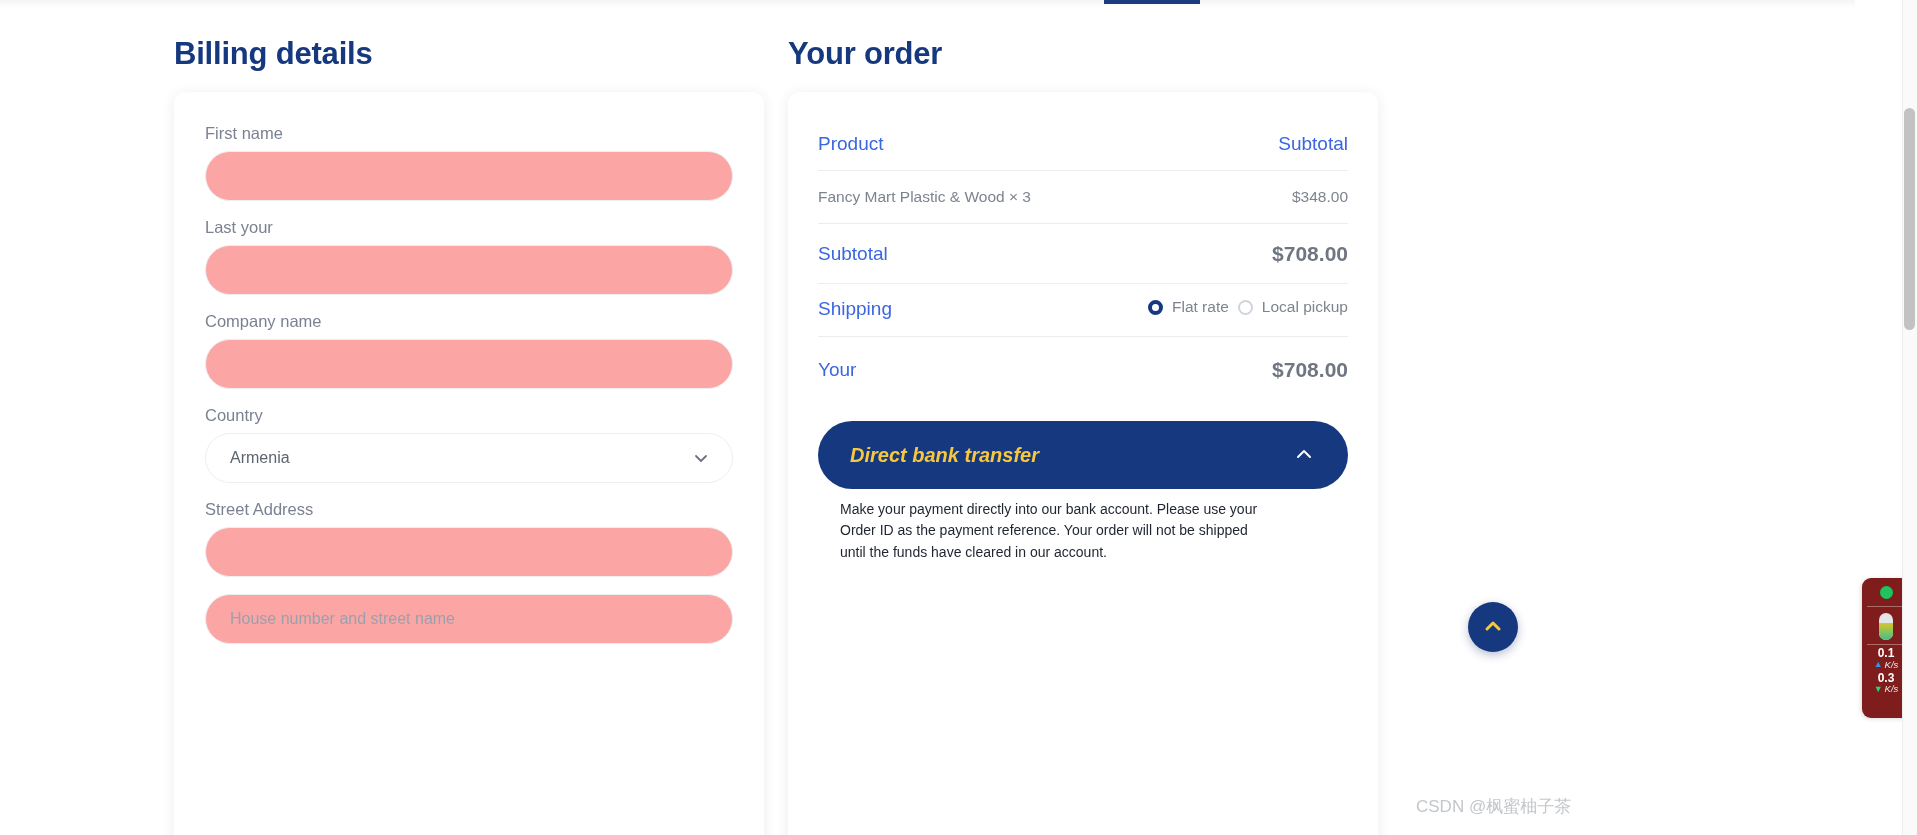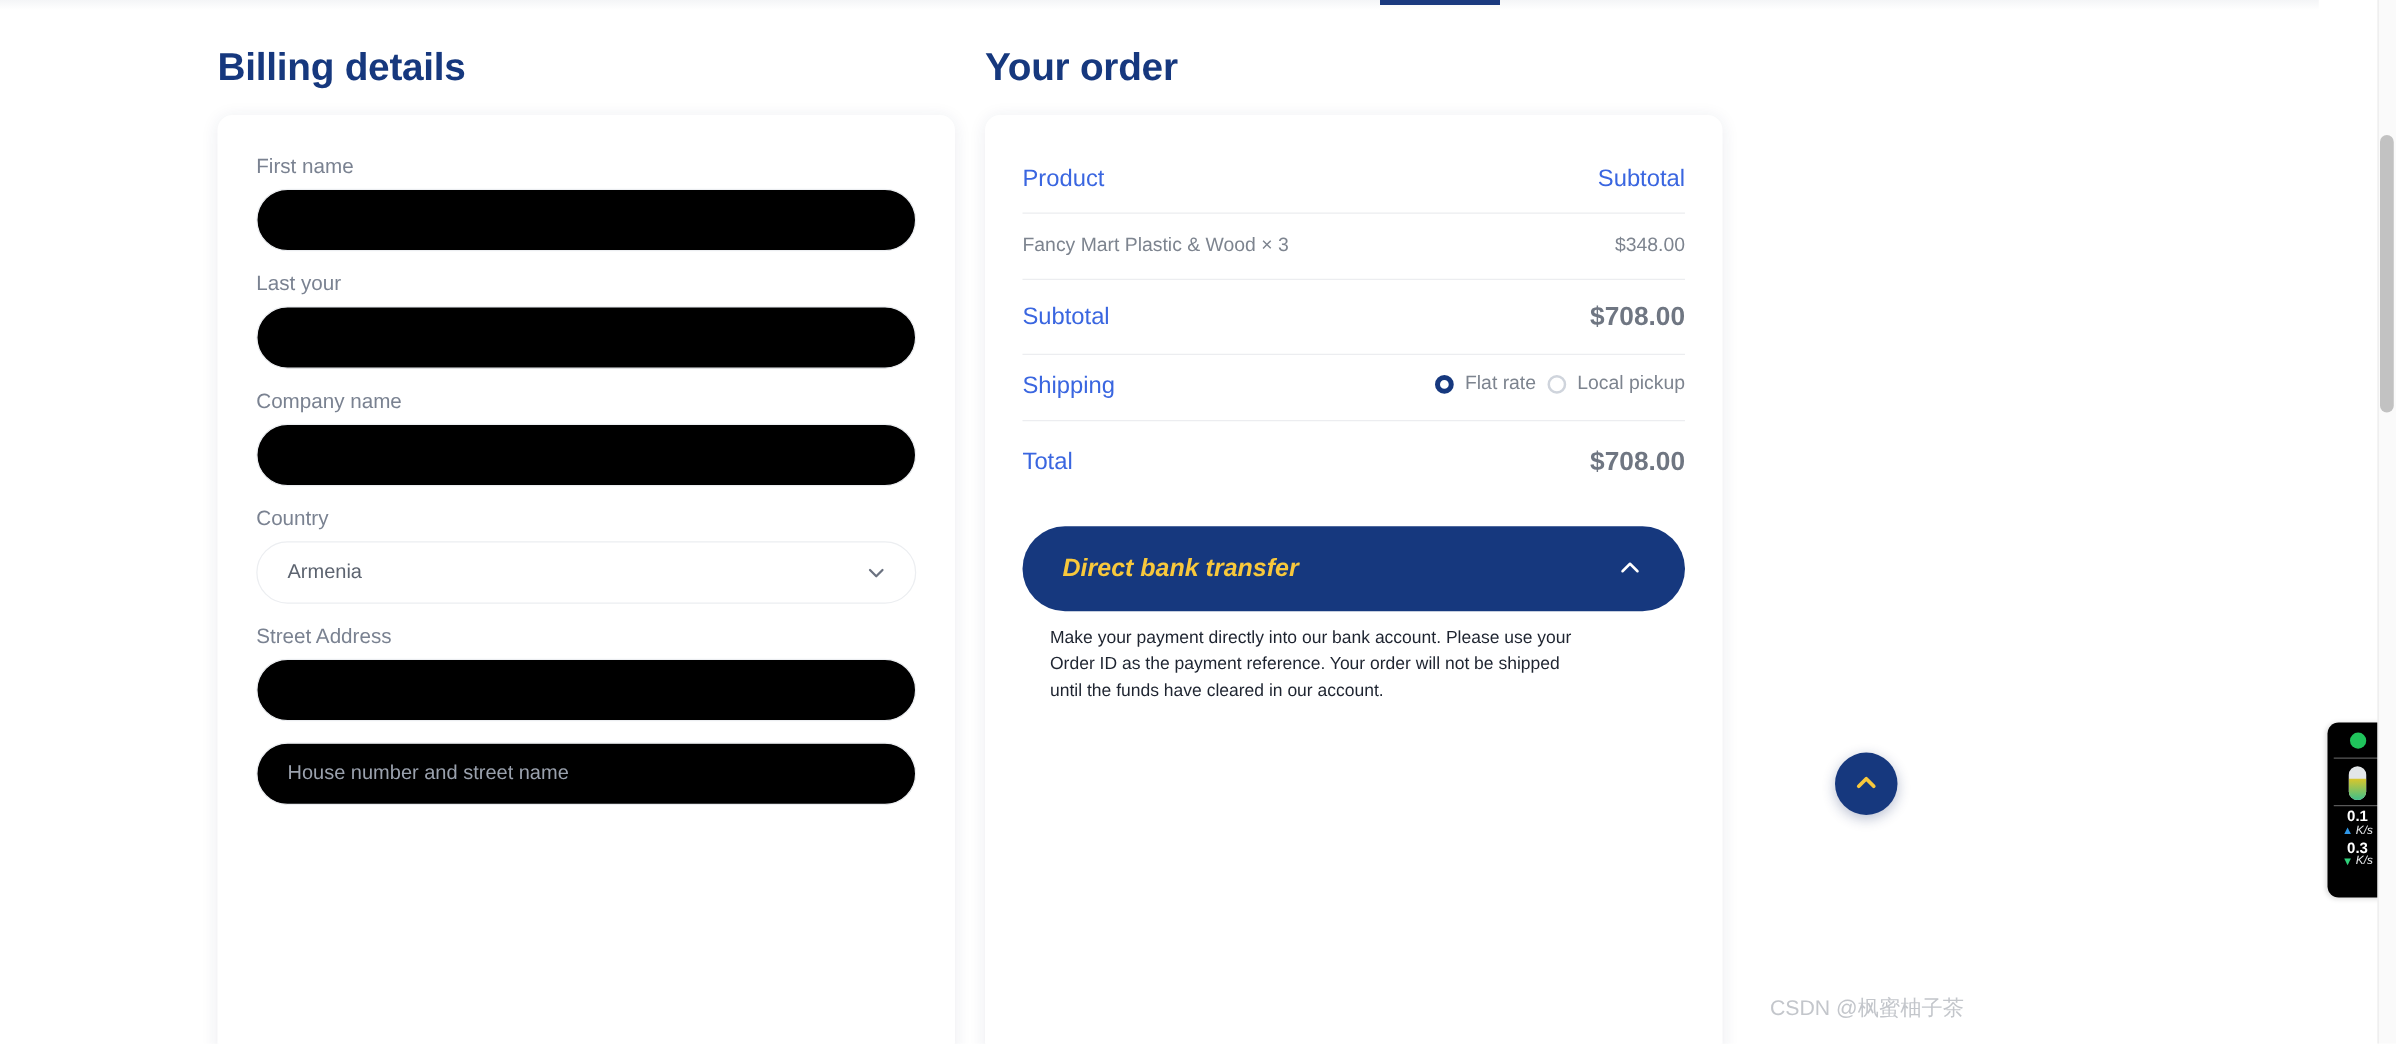--- a/index.html
+++ b/index.html
@@ -76,21 +76,21 @@
     font-size: 16.5px;
     color: #7a8291;
     margin-bottom: 8px;
     font-weight: normal;
   }
   .field-input {
     width: 528px;
     height: 50px;
     border: 1px solid #eceef1;
     border-radius: 26px;
-    background: #000000;
+    background: #fca5a5;
     font-size: 16px;
     color: #5d6470;
     padding: 0 24px;
     font-family: "Liberation Sans", sans-serif;
     outline: none;
   }
   .field-input::placeholder { color: #9aa1ad; }
 
   .select-wrap { position: relative; width: 528px; }
   .select-display {
@@ -219,21 +219,21 @@
     max-width: 470px;
   }
 
   
   #net-widget {
     position: absolute;
     left: 1862px;
     top: 578px;
     width: 48px;
     height: 140px;
-    background: #000000;
+    background: #7f1d1d;
     border-radius: 9px 0 0 9px;
     box-shadow: -1px 1px 4px rgba(0,0,0,0.15);
     display: flex;
     flex-direction: column;
     align-items: center;
     padding-top: 8px;
   }
   .nw-dot {
     width: 13px; height: 13px;
     border-radius: 50%;
@@ -413,21 +413,21 @@
             <span class="radio-label">Flat rate</span>
           </div>
           <div class="radio-line">
             <span class="radio-dot"></span>
             <span class="radio-label">Local pickup</span>
           </div>
         </div>
       </div>
 
       <div class="order-row no-border" style="min-height:66px">
-        <span class="row-label-blue">Total</span>
+        <span class="row-label-blue">Your</span>
         <span class="row-value-strong">$708.00</span>
       </div>
 
       <button class="pay-btn">
         <span class="pay-btn-label">Direct bank transfer</span>
         <span>
           <svg width="24" height="24" viewBox="0 0 24 24" fill="none">
             <path d="M6 15 L12 9 L18 15" stroke="#ffffff" stroke-width="2" stroke-linecap="round" stroke-linejoin="round"></path>
           </svg>
         </span>

